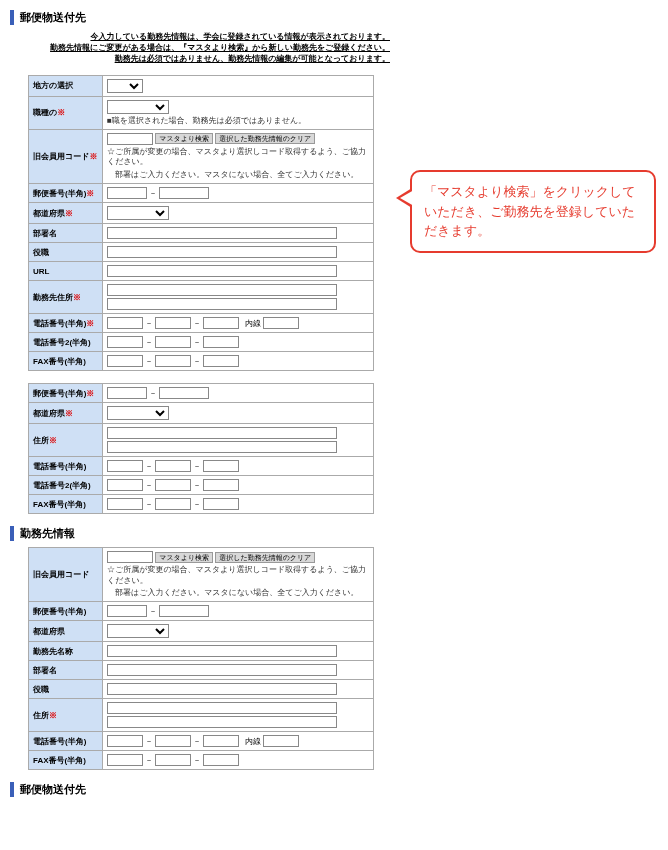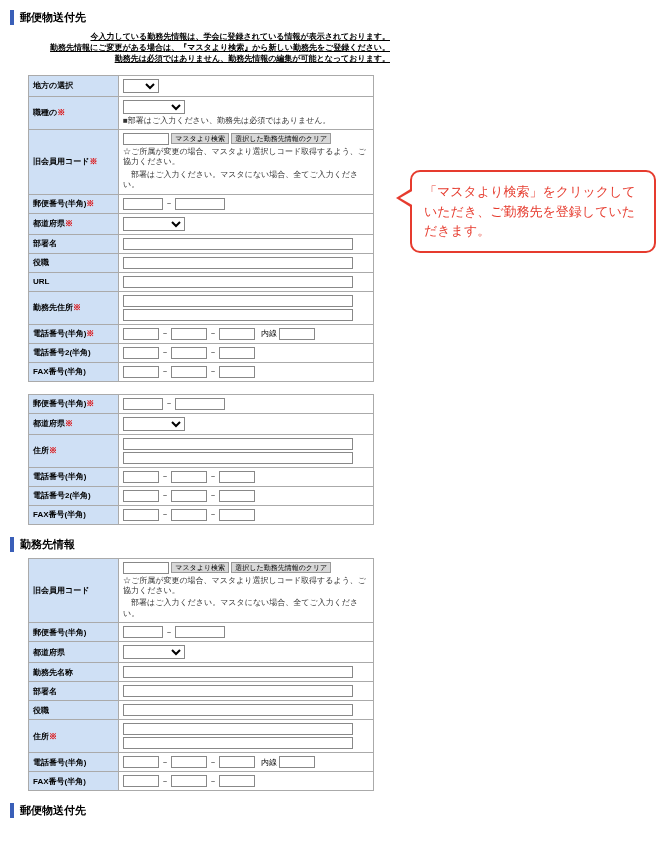--- a/index.html
+++ b/index.html
@@ -3,21 +3,21 @@
 <meta charset="utf-8">
 <style>
 * { box-sizing: border-box; margin: 0; padding: 0; }
 body { font-family: "MS PGothic", "Meiryo", sans-serif; font-size: 9px; background: #fff; color: #000; position: relative; }
 .page { width: 380px; margin: 8px 0 8px 10px; }
 .section-title { border-left: 4px solid #3a5fb8; padding-left: 6px; font-size: 11px; font-weight: bold; margin: 10px 0 6px 0; }
 .intro { font-size: 8px; line-height: 1.4; margin: 4px 0 10px 18px; }
 .intro p { text-decoration: underline; font-weight: bold; text-align: right; }
 table.form { border-collapse: collapse; width: 346px; margin-left: 18px; margin-bottom: 12px; }
 table.form td { border: 1px solid #aaa; padding: 3px 4px; vertical-align: top; font-size: 8px; }
-table.form td.label { background: #cfe0f5; width: 90px; font-weight: bold; vertical-align: middle; }
+table.form td.label { background: #cfe0f5; width: 74px; font-weight: bold; vertical-align: middle; }
 .req { color: #d00; font-weight: bold; }
 select { font-size: 8px; height: 14px; border: 1px solid #888; background: #fff; }
 select.sel-sm { width: 36px; }
 select.sel-md { width: 62px; }
 input[type="text"] { font-size: 8px; height: 12px; border: 1px solid #888; padding: 0 2px; }
 input.w-code { width: 46px; }
 input.w-zip1 { width: 40px; }
 input.w-zip2 { width: 50px; }
 input.w-tel { width: 36px; }
 input.w-full { width: 230px; }
@@ -46,21 +46,21 @@
   <table class="form">
     <tbody>
         <tr>
       <td class="label">地方の選択</td>
       <td><select class="sel-sm"><option></option></select></td>
     </tr>
     <tr>
       <td class="label"><span>職種の</span><span class="req">※</span></td>
       <td>
         <select class="sel-md"><option></option></select>
-        <div class="note">■部署はご入力ください、勤務先は必須ではありません。</div>
+        <div class="note">■職を選択された場合、勤務先は必須ではありません。</div>
       </td>
     </tr>
     <tr>
       <td class="label"><span>旧会員用コード</span><span class="req">※</span></td>
       <td>
         <input type="text" class="w-code" style="">
         <span class="btn-mini">マスタより検索</span>
         <span class="btn-mini">選択した勤務先情報のクリア</span>
         <div class="note">☆ご所属が変更の場合、マスタより選択しコード取得するよう、ご協力ください。</div>
         <div class="note">　部署はご入力ください。マスタにない場合、全てご入力ください。</div>

